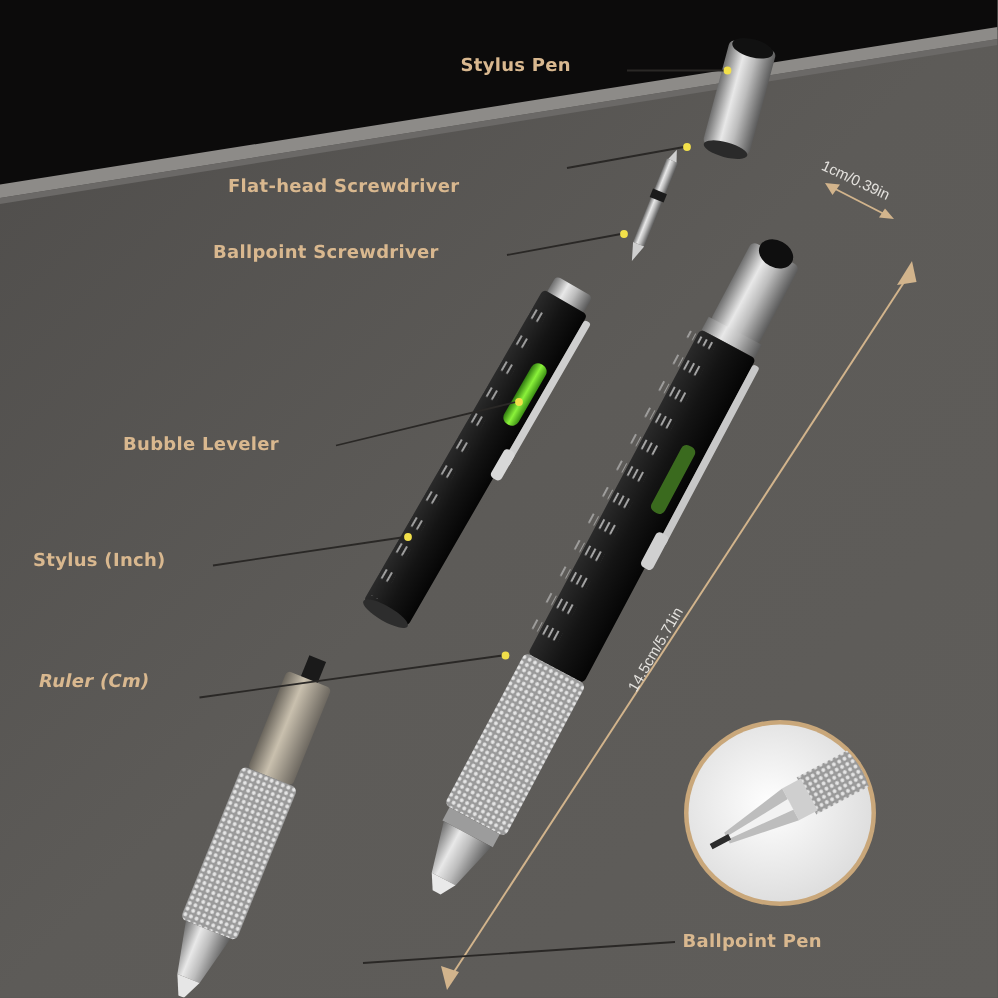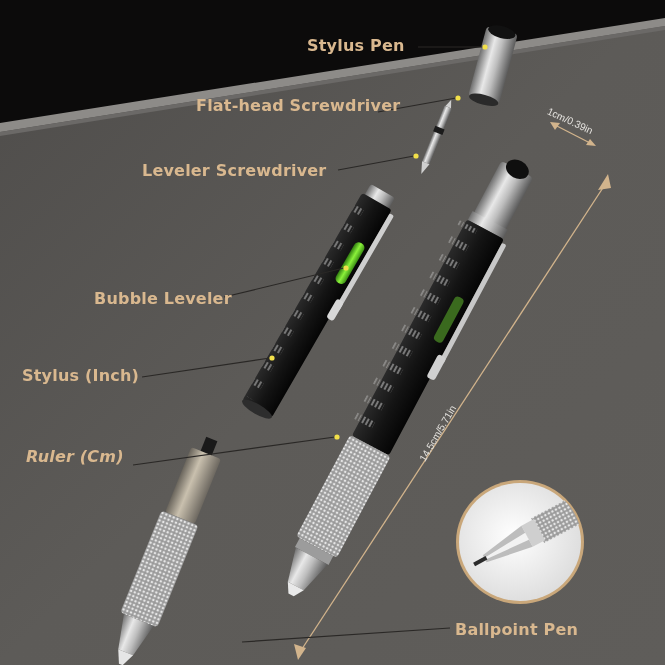--- a/index.html
+++ b/index.html
@@ -3,21 +3,21 @@
   <meta charset="utf-8">
   <style>
     html, body { margin: 0; padding: 0; }
     body { width: 665px; height: 665px; overflow: hidden; background: #5a5856; font-family: "DejaVu Sans", sans-serif; }
     #stage { position: relative; width: 665px; height: 665px; overflow: hidden; }
     #bg { position: absolute; inset: 0; }
     .label {
       position: absolute;
       font-family: "DejaVu Sans", sans-serif;
       font-weight: bold;
-      font-size: 16px;
+      font-size: 12px;
       color: #d9b88f;
       white-space: nowrap;
       letter-spacing: 0.2px;
     }
     .dim-label {
       position: absolute;
       font-family: "Liberation Sans", sans-serif;
       font-size: 10px;
       color: #e4e2de;
       white-space: nowrap;
@@ -175,22 +175,22 @@
         <rect x="20" y="-14" width="80" height="28" fill="url(#knurl)"></rect>
         <rect x="8" y="-12" width="14" height="24" fill="#cfcfcf"></rect>
         <polygon points="8,-12 8,12 -40,4 -40,-4" fill="#bdbdbd"></polygon>
         <polygon points="8,-4 8,4 -40,1 -40,-1" fill="#f2f2f2"></polygon>
         <rect x="-52" y="-2" width="14" height="4" fill="#2b2b2b"></rect>
       </g>
     </g>
   </svg>
 
   <div class="label" style="left:307px; top:36px;">Stylus Pen</div>
-  <div class="label" style="left:152px; top:96px;margin-left:44px;">Flat-head Screwdriver</div>
-  <div class="label" style="left:142px; top:161px;">Leveler Screwdriver</div>
-  <div class="label" style="left:94px; top:289px;">Bubble Leveler</div>
+  <div class="label" style="left:152px; top:117px;">Flat-head Screwdriver</div>
+  <div class="label" style="left:142px; top:161px;">Ballpoint Screwdriver</div>
+  <div class="label" style="left:82px; top:289px;">Bubble Leveler</div>
   <div class="label" style="left:22px; top:366px;">Stylus (Inch)</div>
   <div class="label" style="left:26px; top:447px;font-style:italic;">Ruler (Cm)</div>
   <div class="label" style="left:455px; top:620px;">Ballpoint Pen</div>
 
   <div class="dim-label" style="left:548px; top:105px; transform: rotate(25deg);">1cm/0.39in</div>
   <div class="dim-label" style="left:422px; top:455px; transform: rotate(-60deg);">14.5cm/5.71in</div>
 </div>
 
 </body></html>

